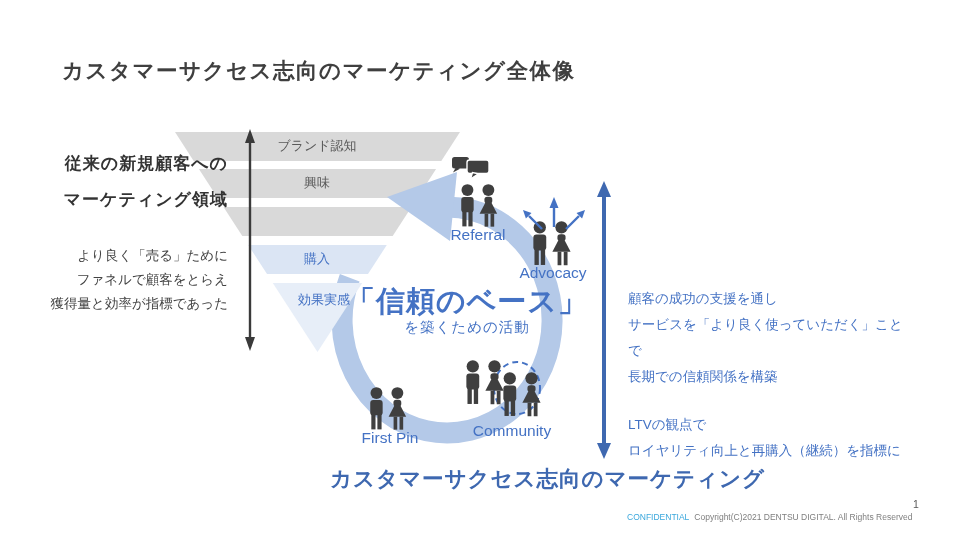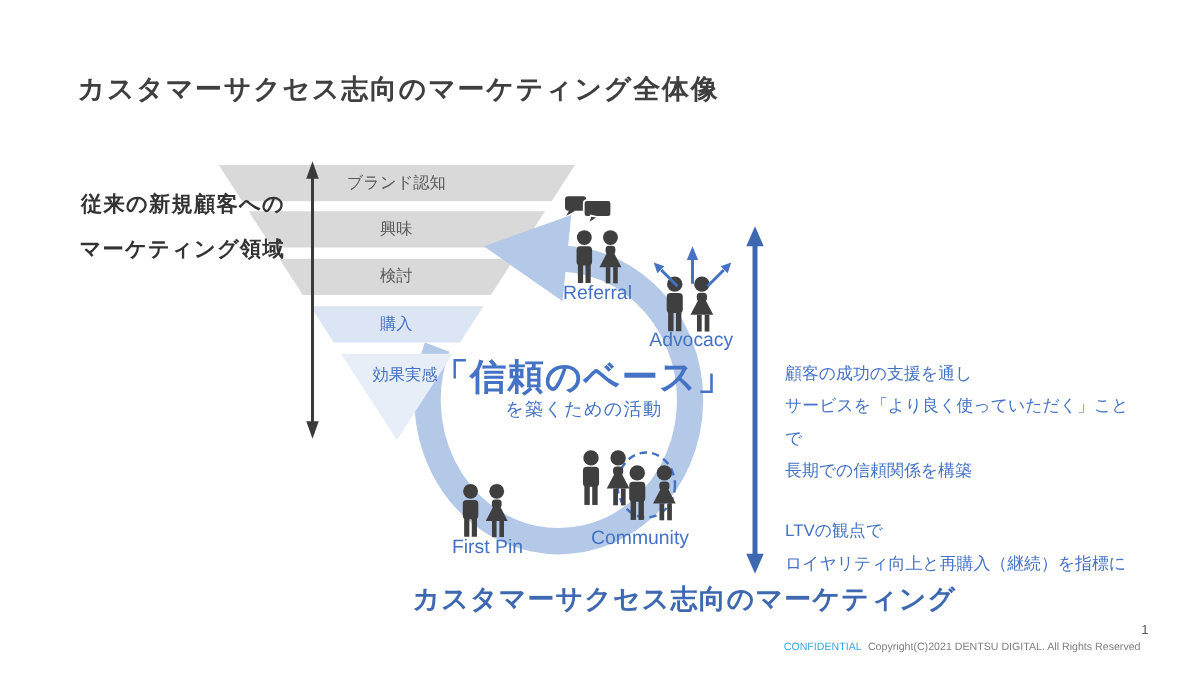--- a/index.html
+++ b/index.html
@@ -127,24 +127,28 @@
     </g>
   </svg>
 
   <div class="abs slide-title">カスタマーサクセス志向のマーケティング全体像</div>
 
   <div class="abs left-heading">
     <div>従来の新規顧客への</div>
     <div>マーケティング領域</div>
   </div>
 
+  <div class="abs left-body">
+    <div>より良く「売る」ために</div>
+    <div>ファネルで顧客をとらえ</div>
+    <div>獲得量と効率が指標であった</div>
+  </div>
 
   <div class="abs funnel-label fl-gray" style="left:232px;top:137px">ブランド認知</div>
   <div class="abs funnel-label fl-gray" style="left:232px;top:174px">興味</div>
-  <div class="abs funnel-label fl-gray" style="left:232px;top:212px">検討</div>
   <div class="abs funnel-label fl-blue" style="left:232px;top:250px">購入</div>
   <div class="abs funnel-label fl-blue" style="left:239px;top:291px">効果実感</div>
 
   <div class="abs cycle-center-title">「信頼のベース」</div>
   <div class="abs cycle-center-sub">を築くための活動</div>
 
   <div class="abs node-label" style="left:418px;top:226px">Referral</div>
   <div class="abs node-label" style="left:493px;top:264px">Advocacy</div>
   <div class="abs node-label" style="left:330px;top:429px">First Pin</div>
   <div class="abs node-label" style="left:452px;top:422px">Community</div>

